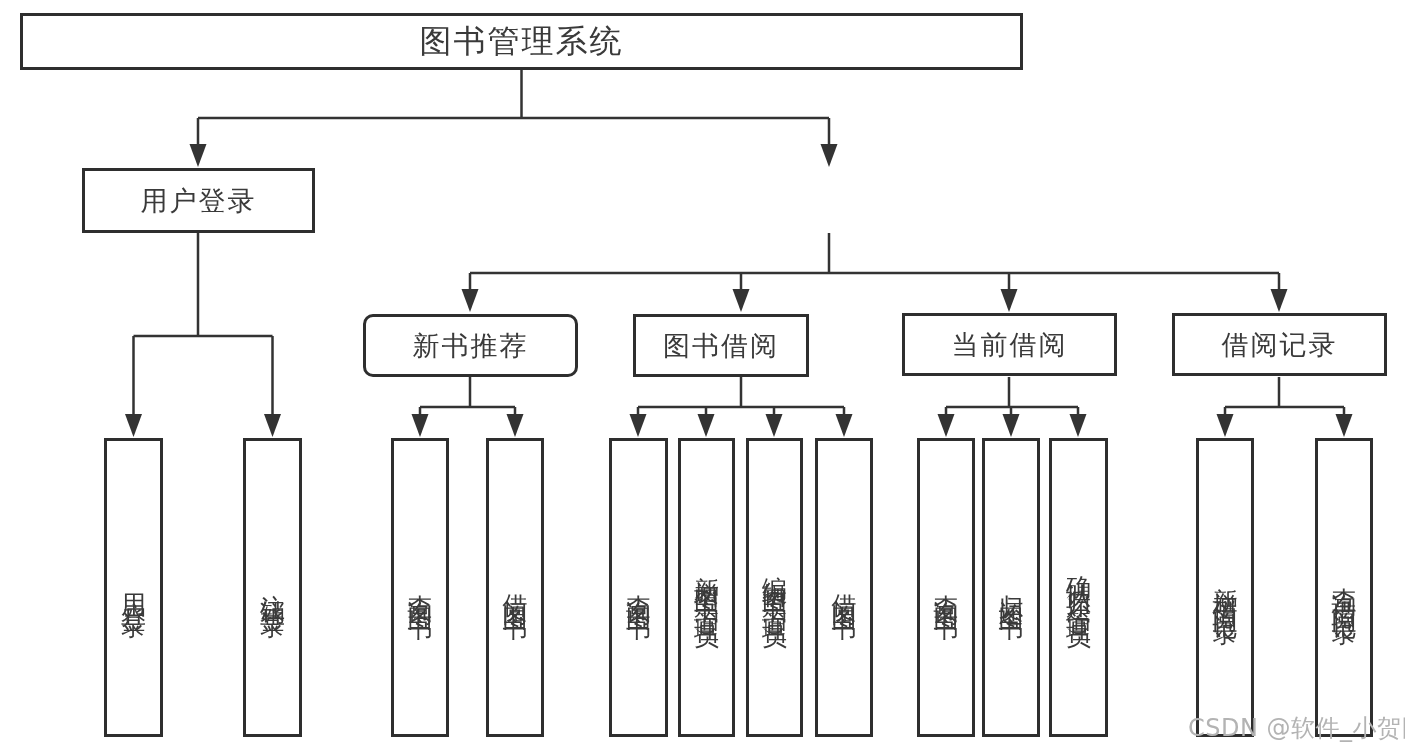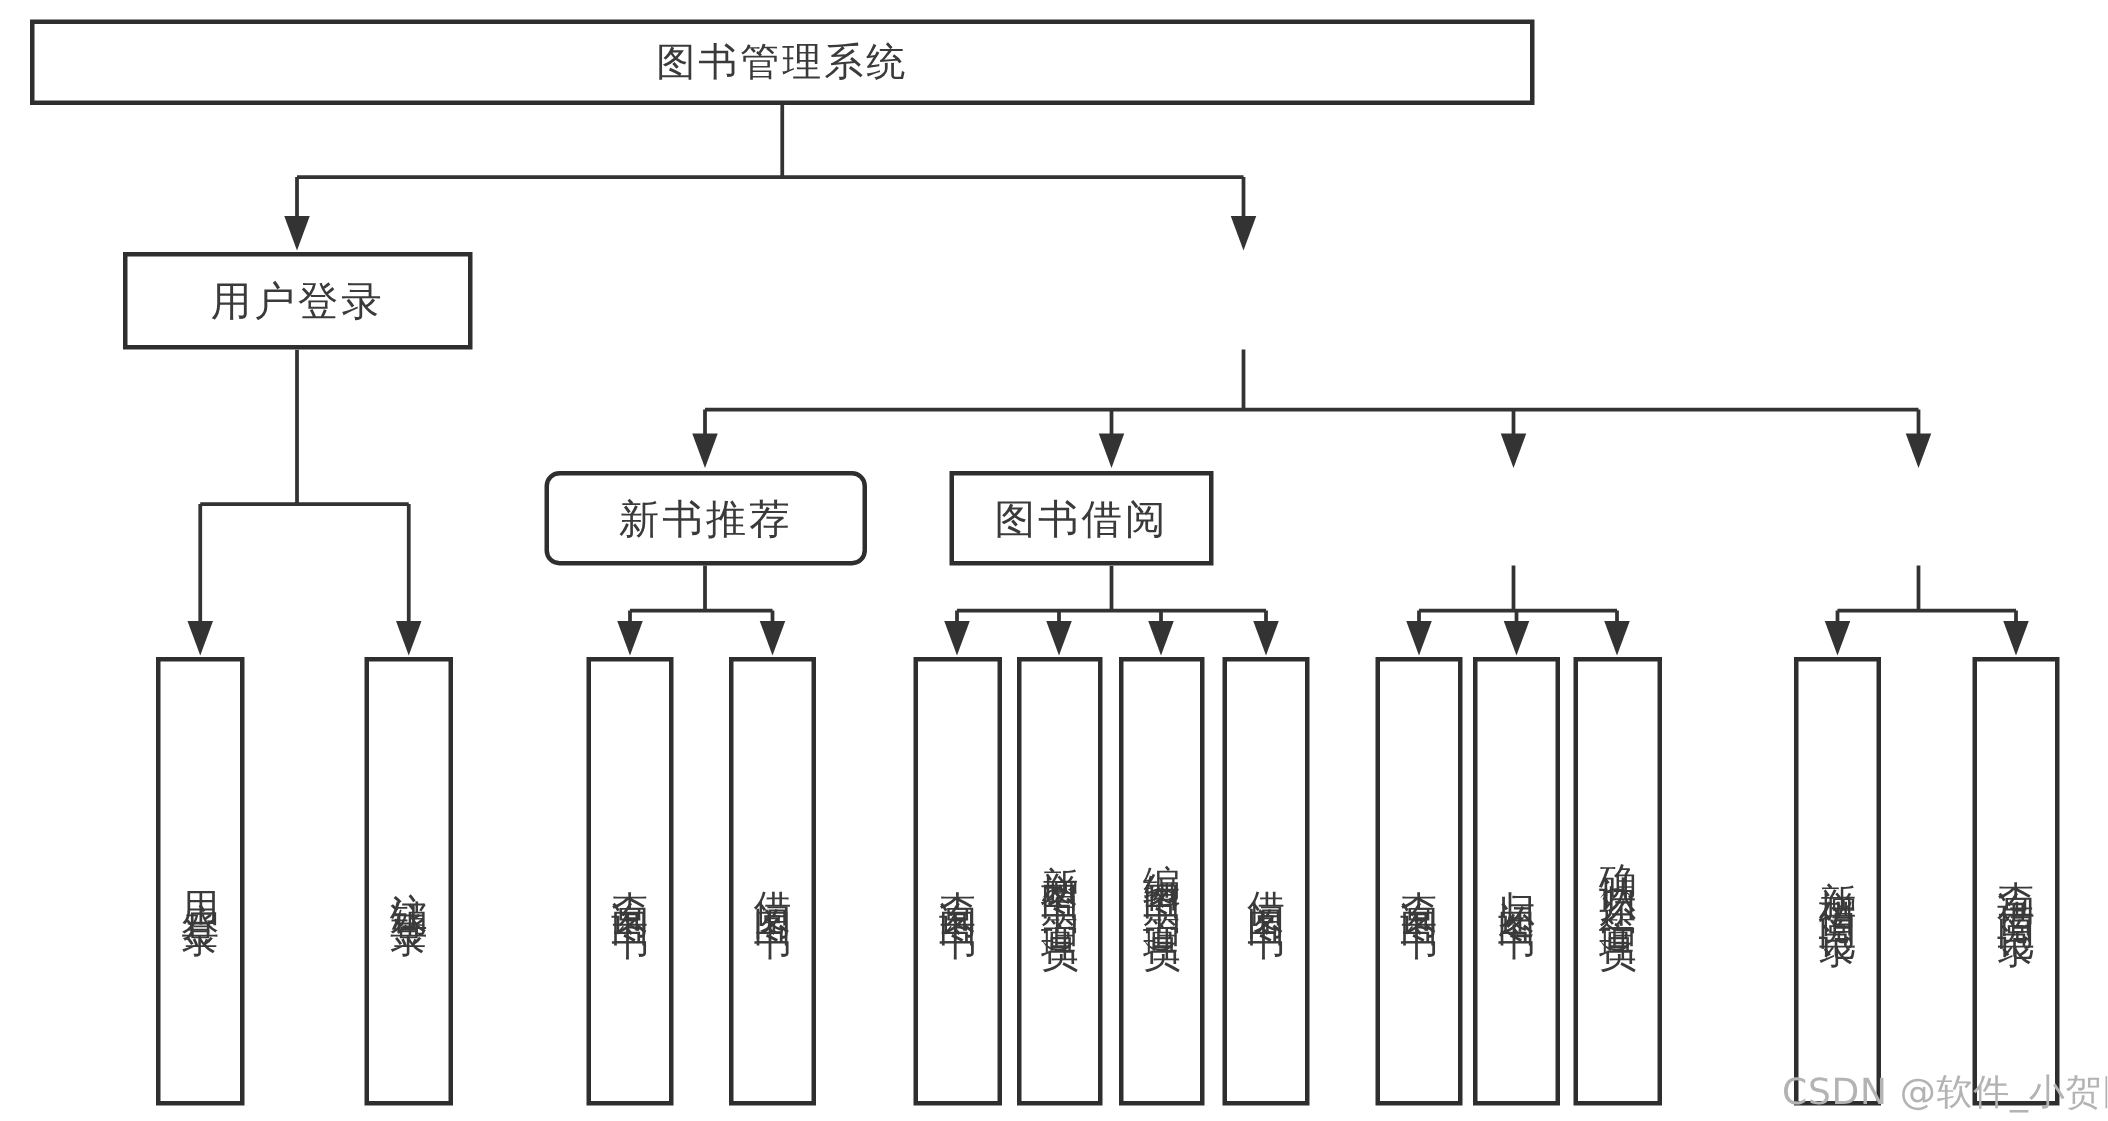--- a/index.html
+++ b/index.html
@@ -31,21 +31,21 @@
     justify-content: center;
     color: #3a3a3a;
     z-index: 2;
   }
   .box.h span {
     font-size: 27px;
     letter-spacing: 2px;
     white-space: nowrap;
   }
   .box.root span {
-    font-size: 26px;
+    font-size: 32px;
     letter-spacing: 2px;
   }
   .box.v span {
     writing-mode: vertical-rl;
     text-orientation: mixed;
     font-size: 25px;
     letter-spacing: 7px;
     line-height: 1;
   }
   .watermark {
@@ -111,20 +111,26 @@
   <div class="box h" style="left:82px; top:168px; width:233px; height:65px;">
     <span>用户登录</span>
   </div>
 
   <div class="box h" style="left:363px; top:314px; width:215px; height:63px;border-radius:10px;">
     <span>新书推荐</span>
   </div>
   <div class="box h" style="left:633px; top:314px; width:176px; height:63px;">
     <span>图书借阅</span>
   </div>
+  <div class="box h" style="left:902px; top:313px; width:215px; height:63px;">
+    <span>当前借阅</span>
+  </div>
+  <div class="box h" style="left:1172px; top:313px; width:215px; height:63px;">
+    <span>借阅记录</span>
+  </div>
 
   <div class="box v" style="left:104px; top:438px; width:59px; height:299px;">
     <span>用户登录</span>
   </div>
   <div class="box v" style="left:243px; top:438px; width:59px; height:299px;">
     <span>注销登录</span>
   </div>
 
   <div class="box v" style="left:391px; top:438px; width:58px; height:299px;">
     <span>查询图书</span>

